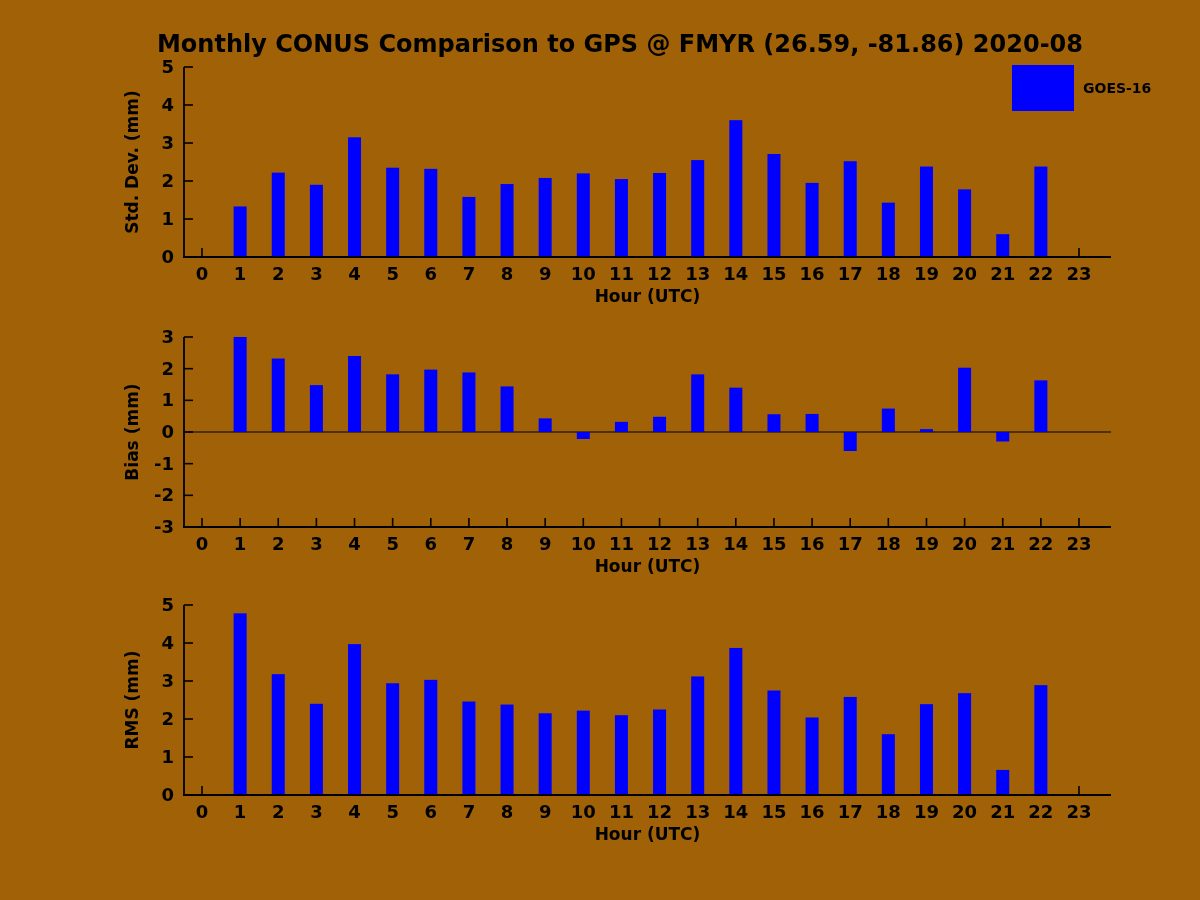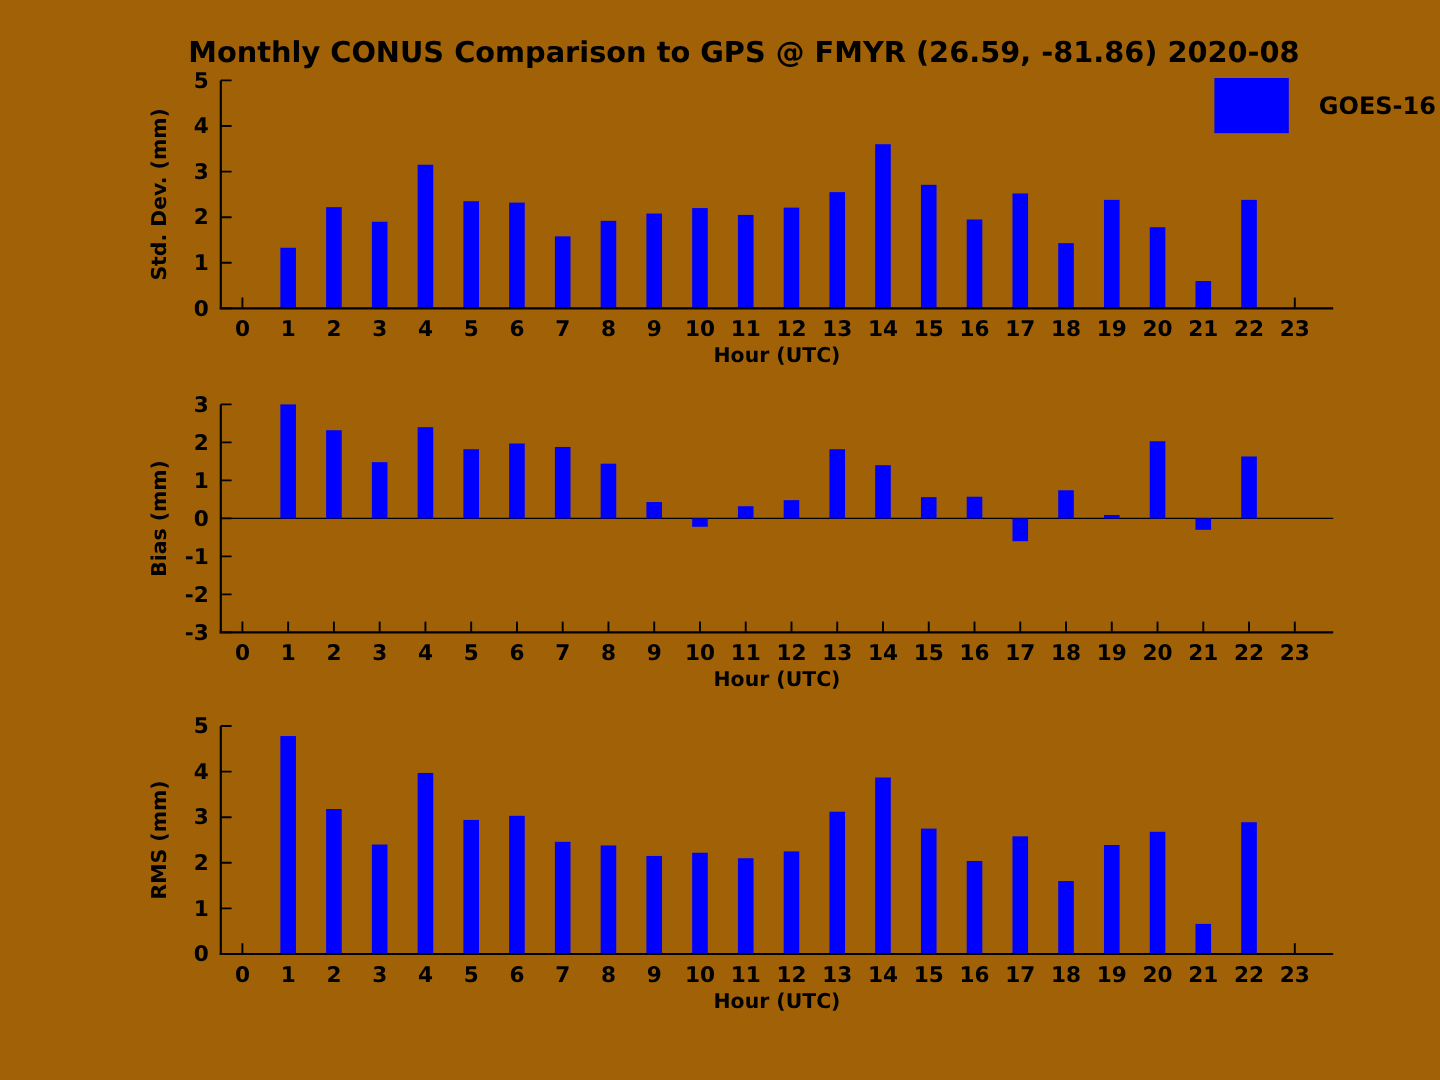--- a/index.html
+++ b/index.html
@@ -32,22 +32,22 @@
     left: 1012px;
     display: flex;
     align-items: center;
   }
   .legend-swatch {
     width: 62px;
     height: 46px;
     display: inline-block;
   }
   .legend-label {
-    margin-left: 25px;
-    font-size: 20px;
+    margin-left: 9px;
+    font-size: 14px;
     font-weight: bold;
     color: #000000;
     white-space: nowrap;
   }
   svg text {
     font-family: "DejaVu Sans", sans-serif;
     font-weight: bold;
     fill: #000000;
   }
 </style>

